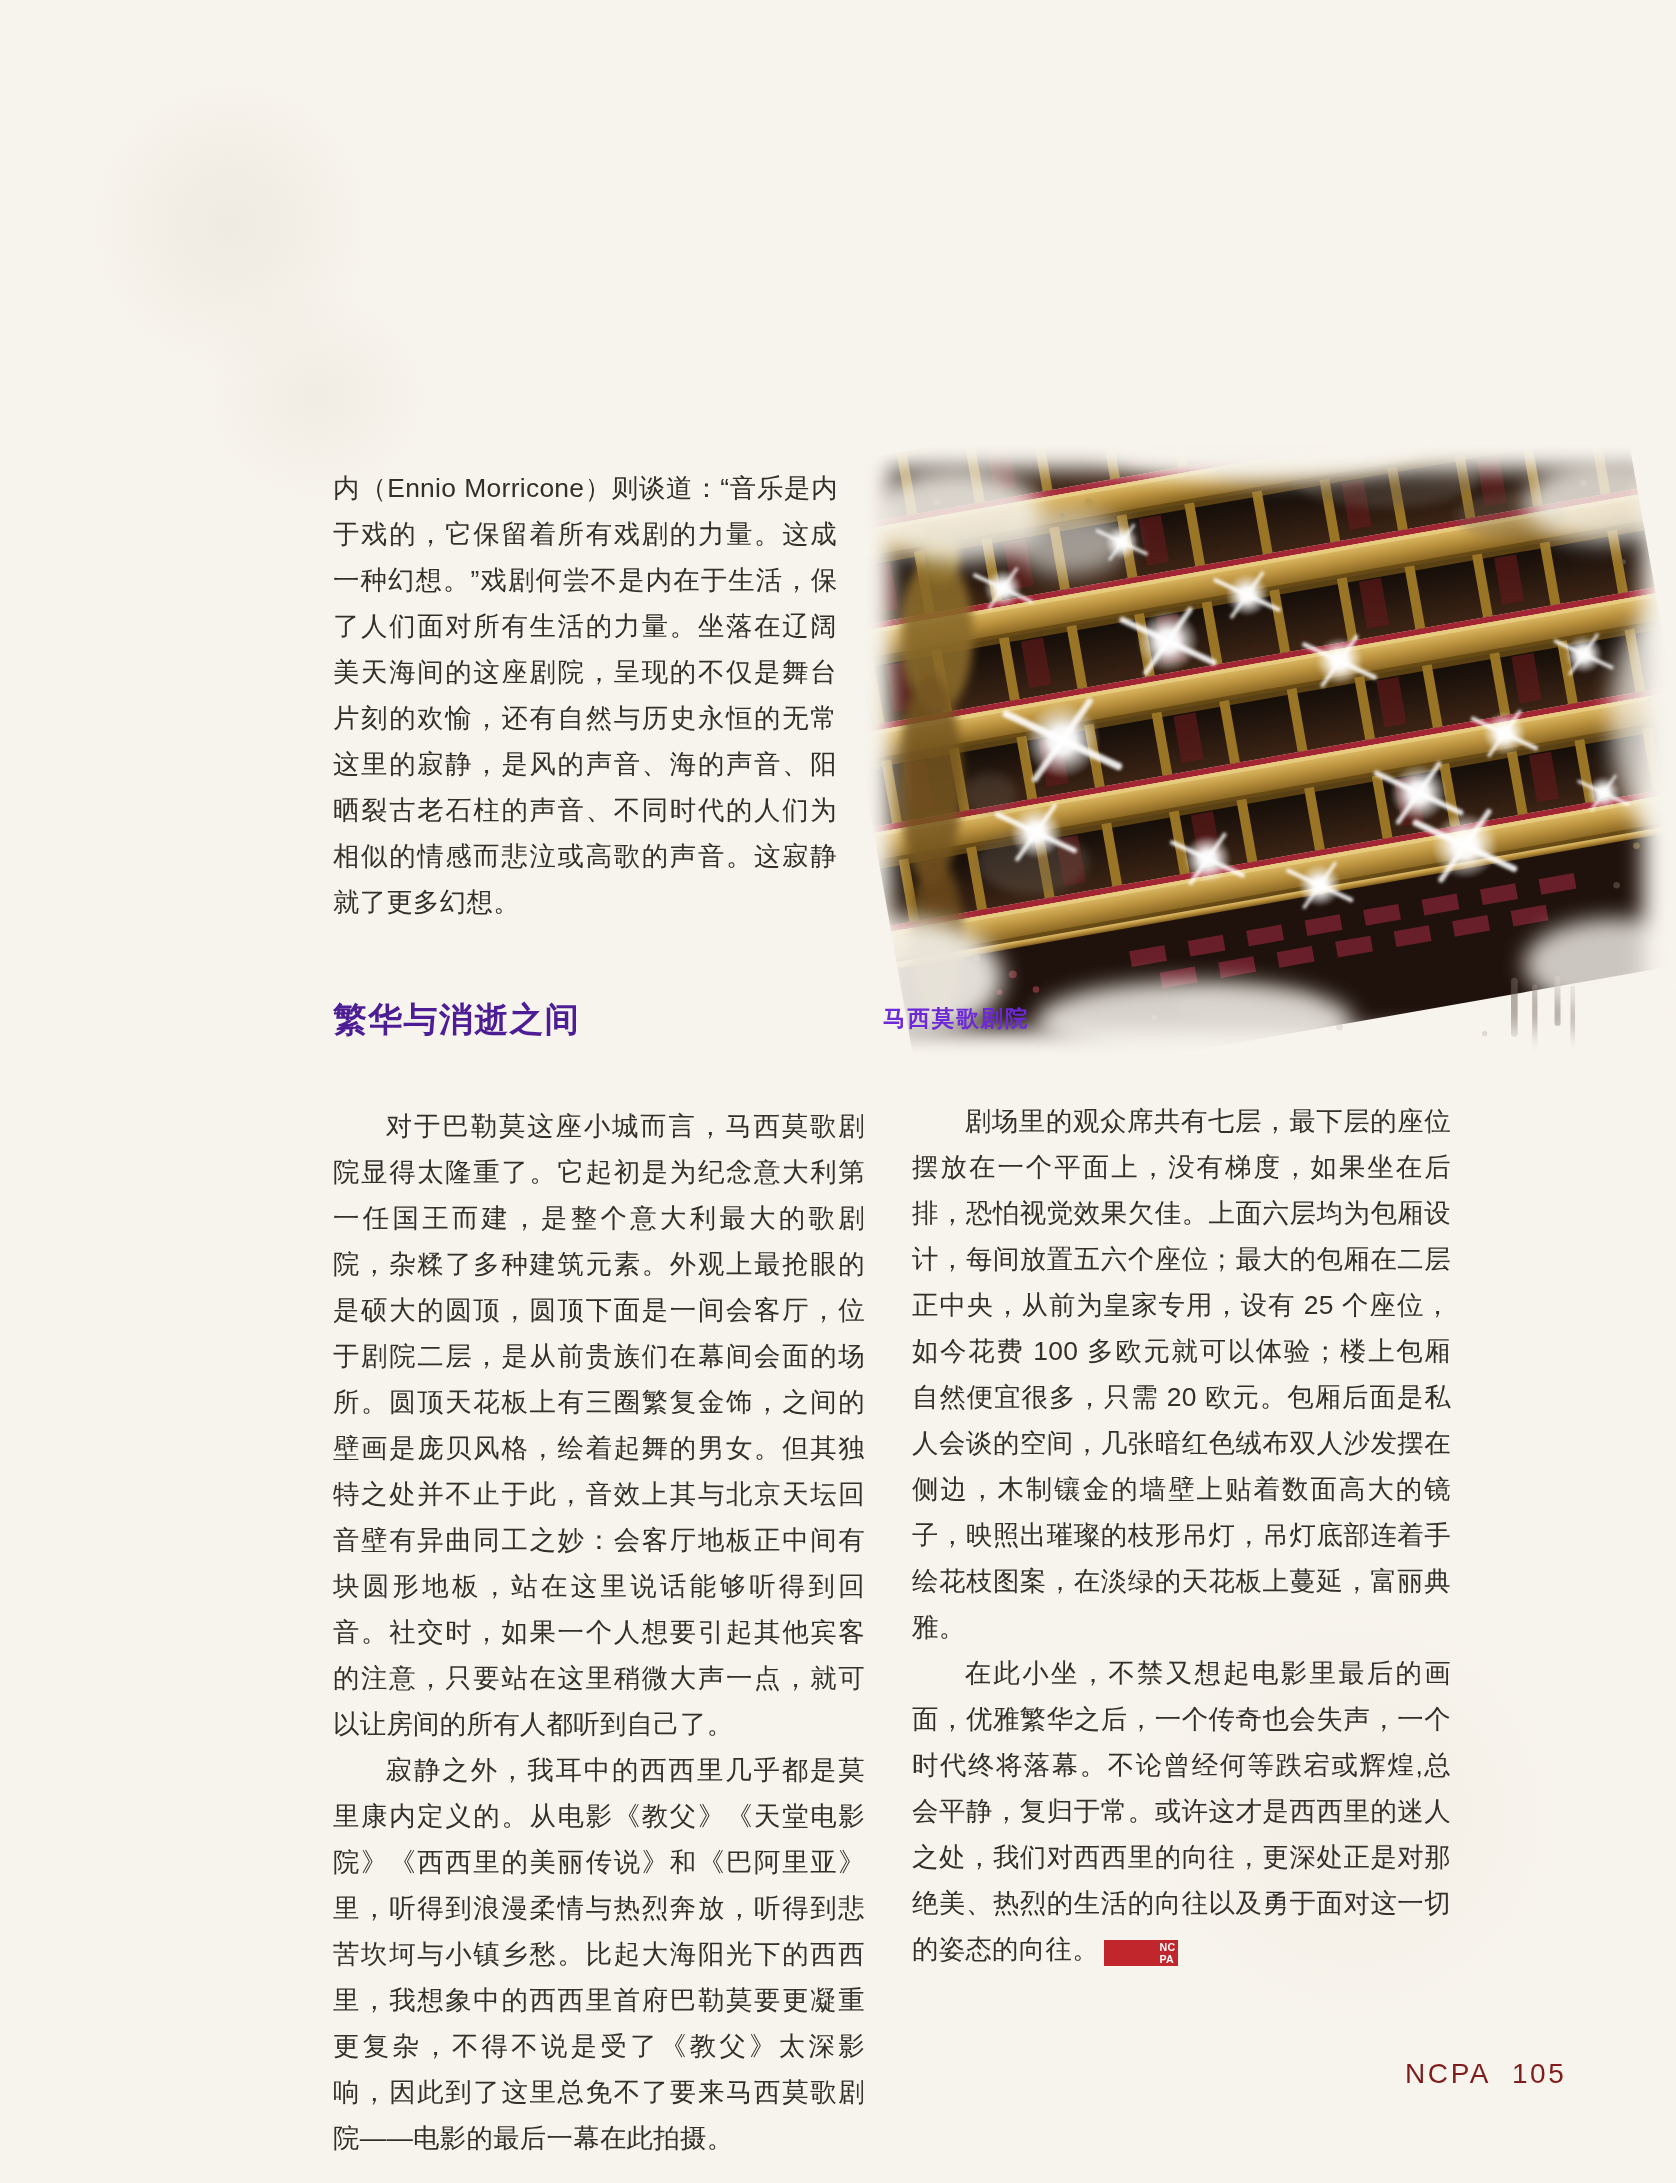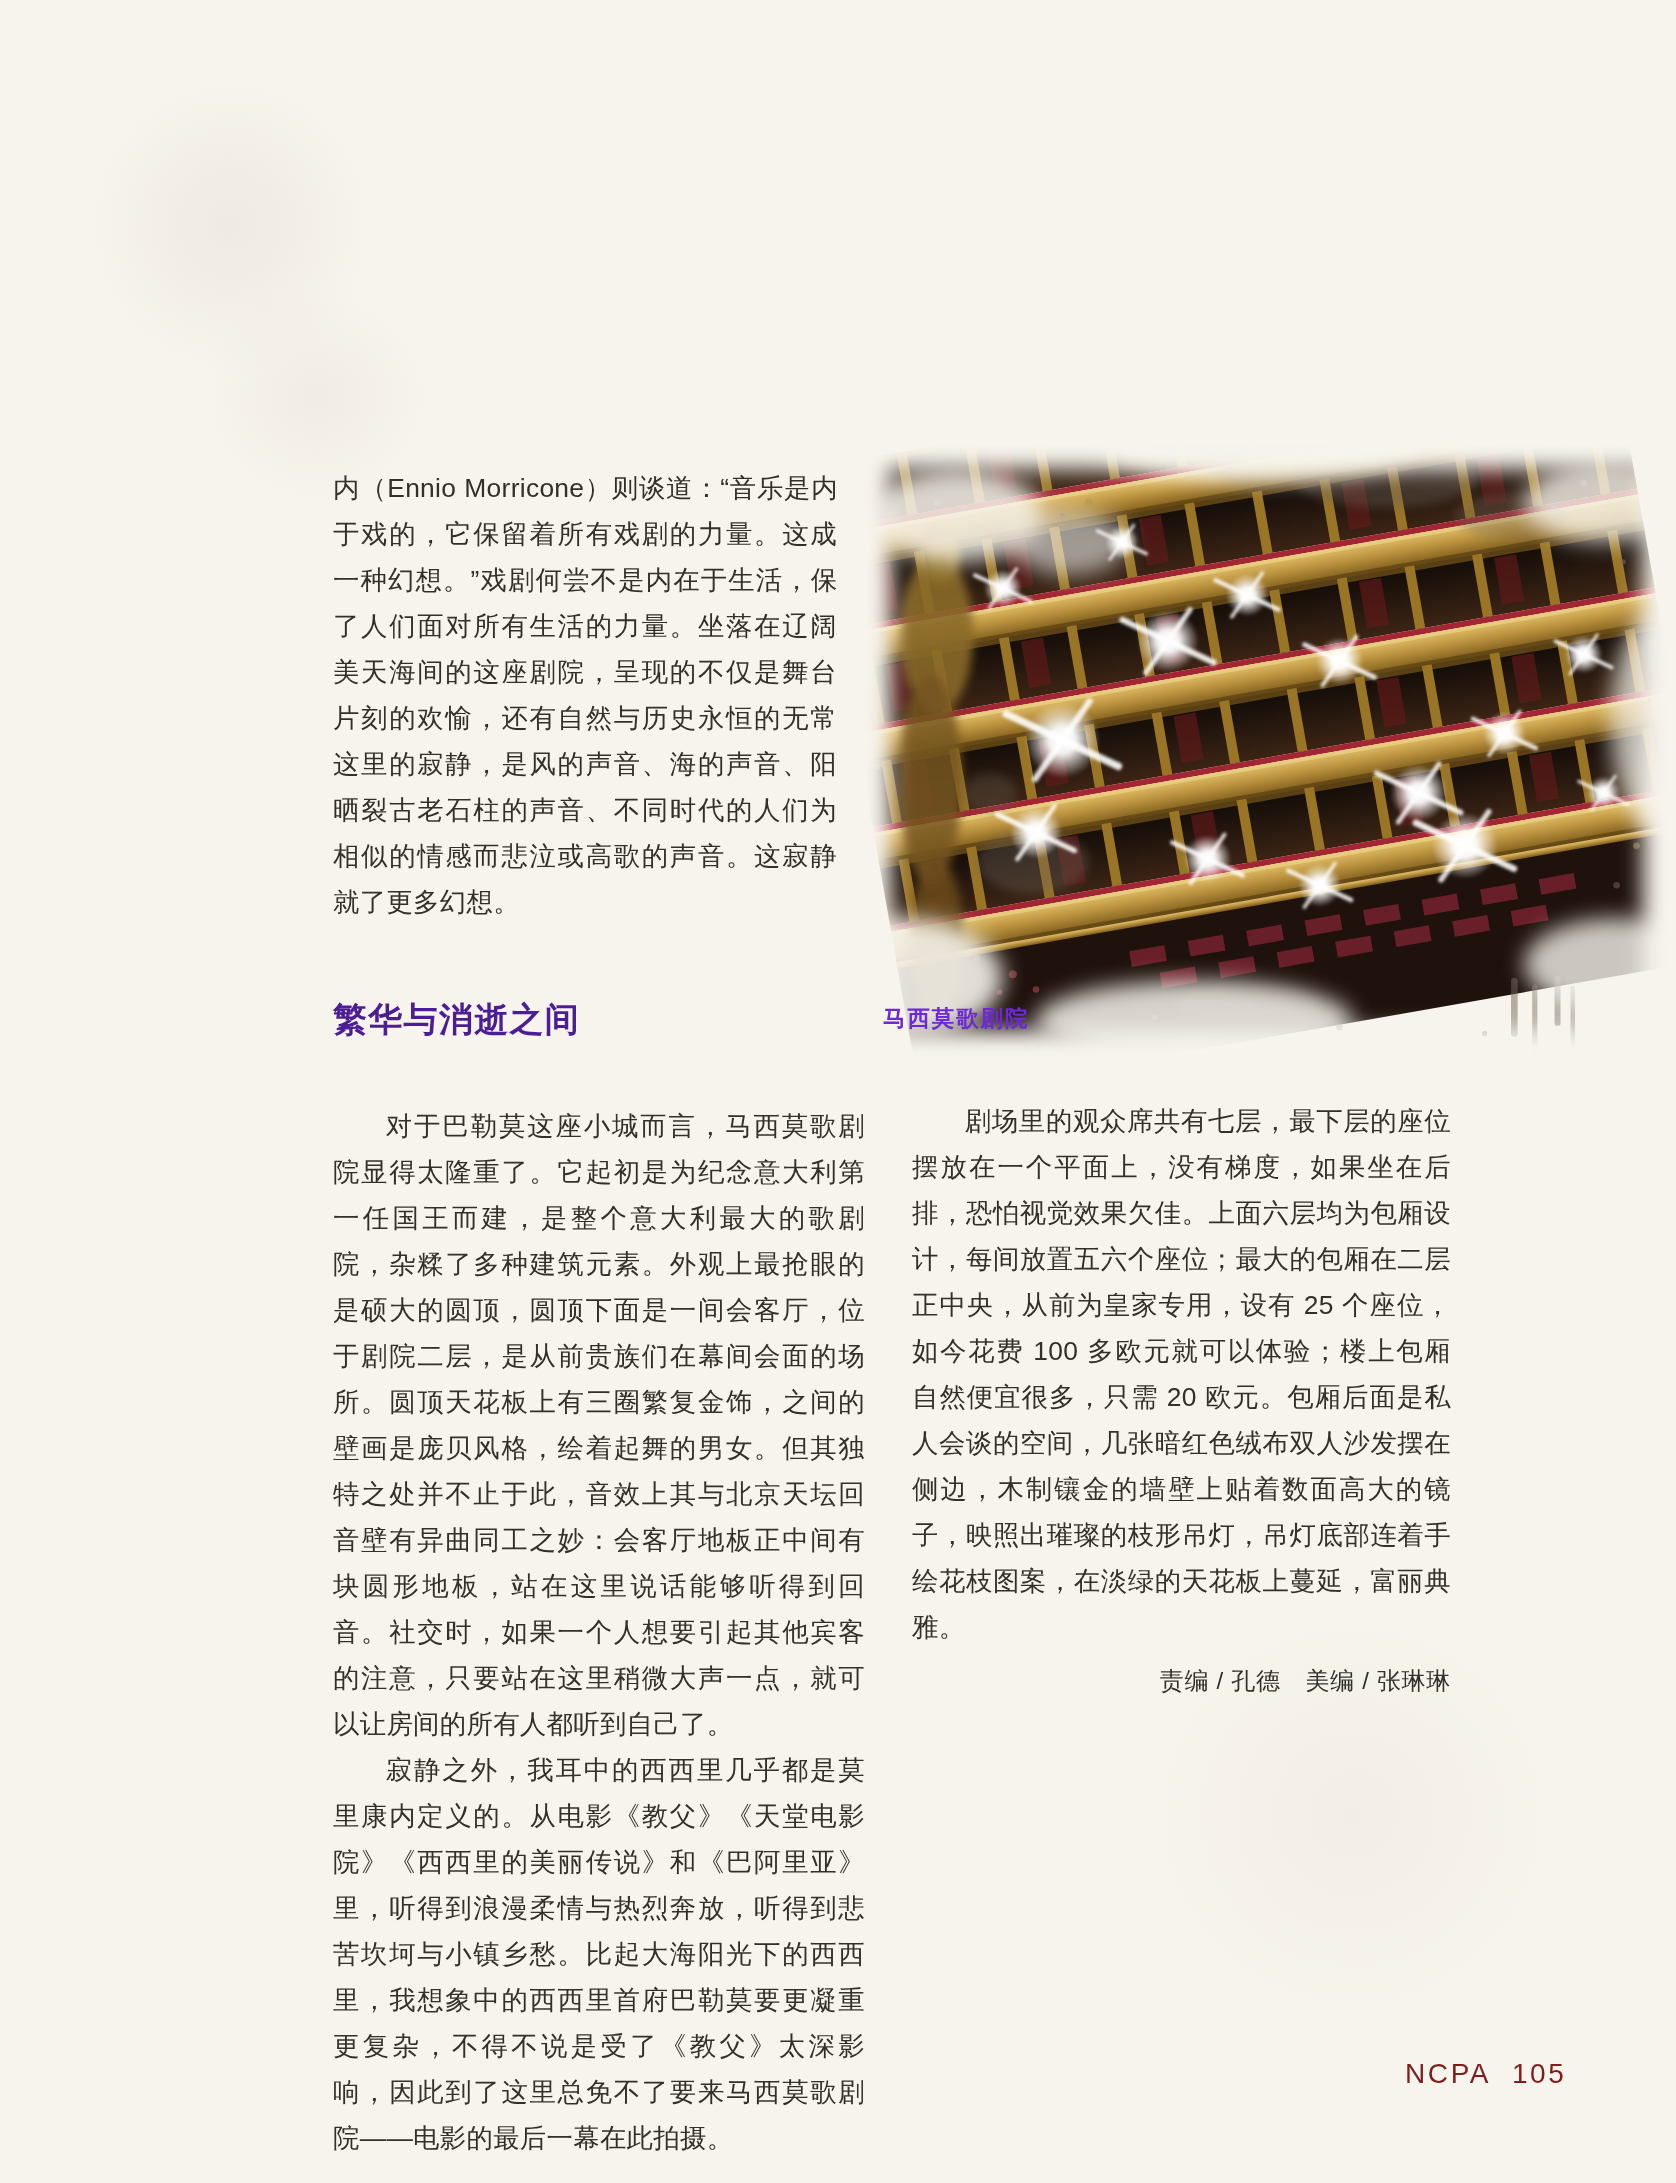--- a/index.html
+++ b/index.html
@@ -269,17 +269,17 @@
     <use href="#fl" transform="translate(430 180) scale(0.7)"></use>
     <use href="#fl" transform="translate(950 640) scale(1.4)"></use>
   </g>
 </svg>
 </div>
 
 <div class="caption">马西莫歌剧院</div>
 
 <div class="col" id="right-col">
   <p class="body-p indent">剧场里的观众席共有七层，最下层的座位摆放在一个平面上，没有梯度，如果坐在后排，恐怕视觉效果欠佳。上面六层均为包厢设计，每间放置五六个座位；最大的包厢在二层正中央，从前为皇家专用，设有 25 个座位，如今花费 100 多欧元就可以体验；楼上包厢自然便宜很多，只需 20 欧元。包厢后面是私人会谈的空间，几张暗红色绒布双人沙发摆在侧边，木制镶金的墙壁上贴着数面高大的镜子，映照出璀璨的枝形吊灯，吊灯底部连着手绘花枝图案，在淡绿的天花板上蔓延，富丽典雅。</p>
-  <div class="byline">责编 / 孔德　美编 / 张琳琳</div>
+  <p class="body-p indent"><span>在此小坐，不禁又想起电影里最后的画面，优雅繁华之后，一个传奇也会失声，一个时代终将落幕。不论曾经何等跌宕或辉煌,总会平静，复归于常。或许这才是西西里的迷人之处，我们对西西里的向往，更深处正是对那绝美、热烈的生活的向往以及勇于面对这一切的姿态的向往。</span><span class="ncpa"><span>NC</span><span>PA</span></span></p>
 </div>
 
 <div class="pageno">NCPA 105</div>
 
 
 </body></html>

